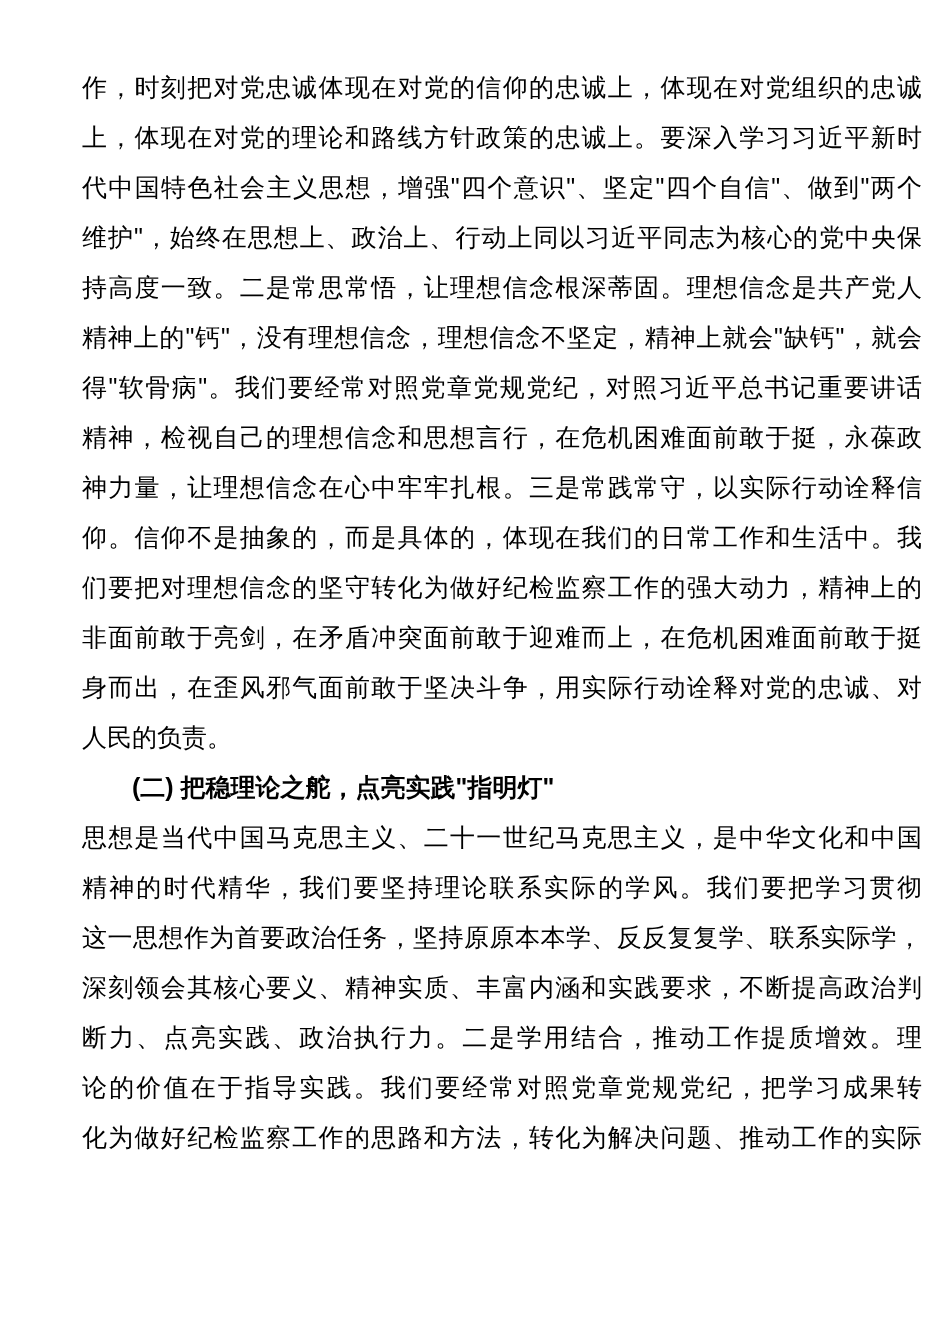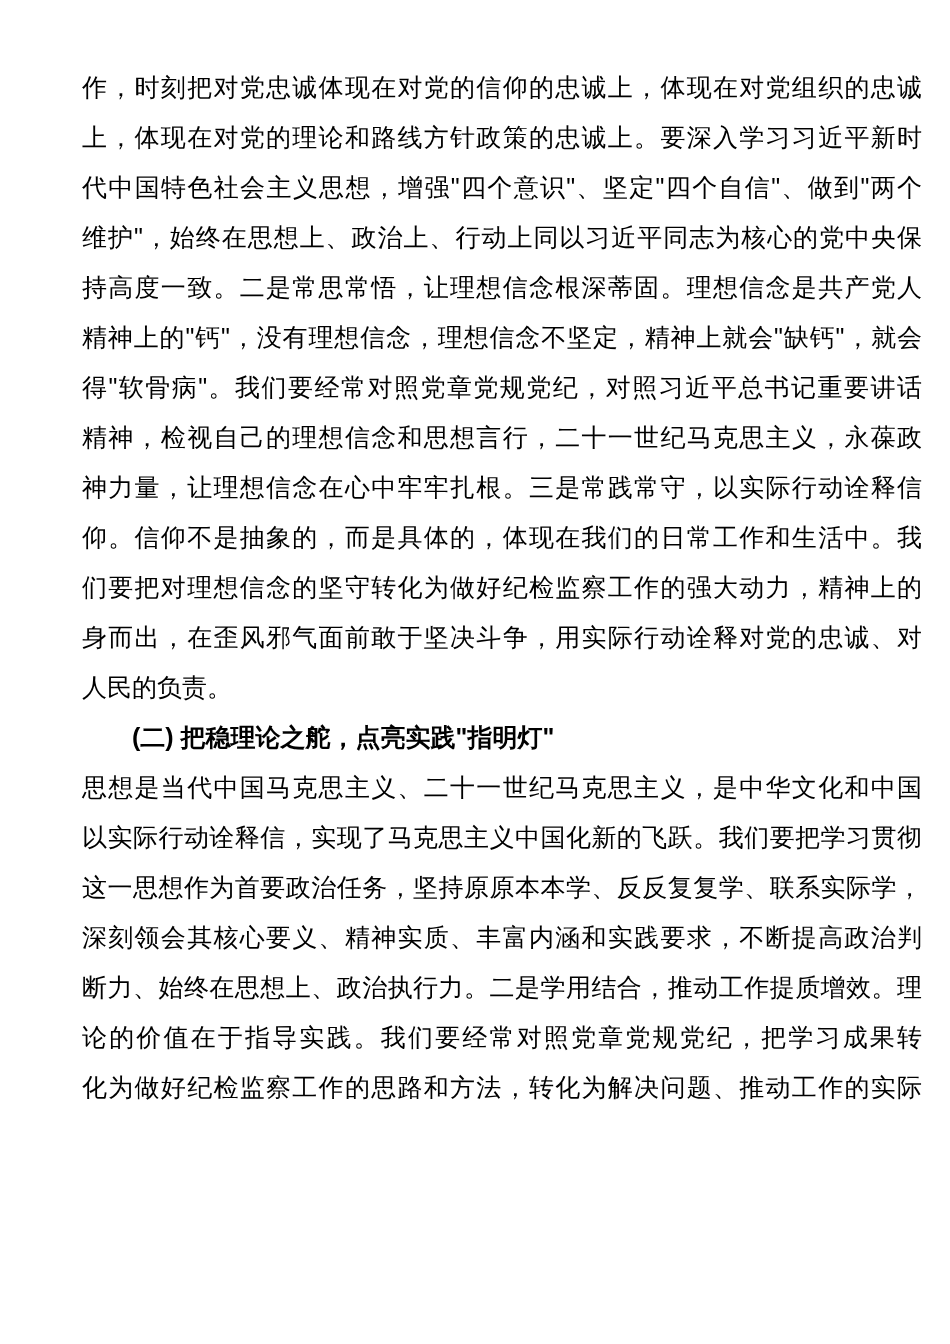--- a/index.html
+++ b/index.html
@@ -56,28 +56,29 @@
 
 <div class="page">
   <div class="textblock">
       <div class="line">作，时刻把对党忠诚体现在对党的信仰的忠诚上，体现在对党组织的忠诚</div>
       <div class="line">上，体现在对党的理论和路线方针政策的忠诚上。要深入学习习近平新时</div>
       <div class="line">代中国特色社会主义思想，增强"四个意识"、坚定"四个自信"、做到"两个</div>
       <div class="line">维护"，始终在思想上、政治上、行动上同以习近平同志为核心的党中央保</div>
       <div class="line">持高度一致。二是常思常悟，让理想信念根深蒂固。理想信念是共产党人</div>
       <div class="line">精神上的"钙"，没有理想信念，理想信念不坚定，精神上就会"缺钙"，就会</div>
       <div class="line">得"软骨病"。我们要经常对照党章党规党纪，对照习近平总书记重要讲话</div>
-      <div class="line">精神，检视自己的理想信念和思想言行，二十一世纪马克思主义，永葆政</div>
+      <div class="line">精神，检视自己的理想信念和思想言行，在危机困难面前敢于挺，永葆政</div>
       <div class="line">神力量，让理想信念在心中牢牢扎根。三是常践常守，以实际行动诠释信</div>
       <div class="line">仰。信仰不是抽象的，而是具体的，体现在我们的日常工作和生活中。我</div>
       <div class="line">们要把对理想信念的坚守转化为做好纪检监察工作的强大动力，精神上的</div>
+      <div class="line">非面前敢于亮剑，在矛盾冲突面前敢于迎难而上，在危机困难面前敢于挺</div>
       <div class="line">身而出，在歪风邪气面前敢于坚决斗争，用实际行动诠释对党的忠诚、对</div>
       <div class="line no-justify">人民的负责。</div>
       <div class="line no-justify indent bold">(二) 把稳理论之舵，点亮实践"指明灯"</div>
       <div class="line">思想是当代中国马克思主义、二十一世纪马克思主义，是中华文化和中国</div>
-      <div class="line">以实际行动诠释信，实现了马克思主义中国化新的飞跃。我们要把学习贯彻</div>
+      <div class="line">精神的时代精华，我们要坚持理论联系实际的学风。我们要把学习贯彻</div>
       <div class="line">这一思想作为首要政治任务，坚持原原本本学、反反复复学、联系实际学，</div>
       <div class="line">深刻领会其核心要义、精神实质、丰富内涵和实践要求，不断提高政治判</div>
-      <div class="line">断力、始终在思想上、政治执行力。二是学用结合，推动工作提质增效。理</div>
+      <div class="line">断力、点亮实践、政治执行力。二是学用结合，推动工作提质增效。理</div>
       <div class="line">论的价值在于指导实践。我们要经常对照党章党规党纪，把学习成果转</div>
       <div class="line">化为做好纪检监察工作的思路和方法，转化为解决问题、推动工作的实际</div>
     </div>
 </div>
 
 </body></html>

